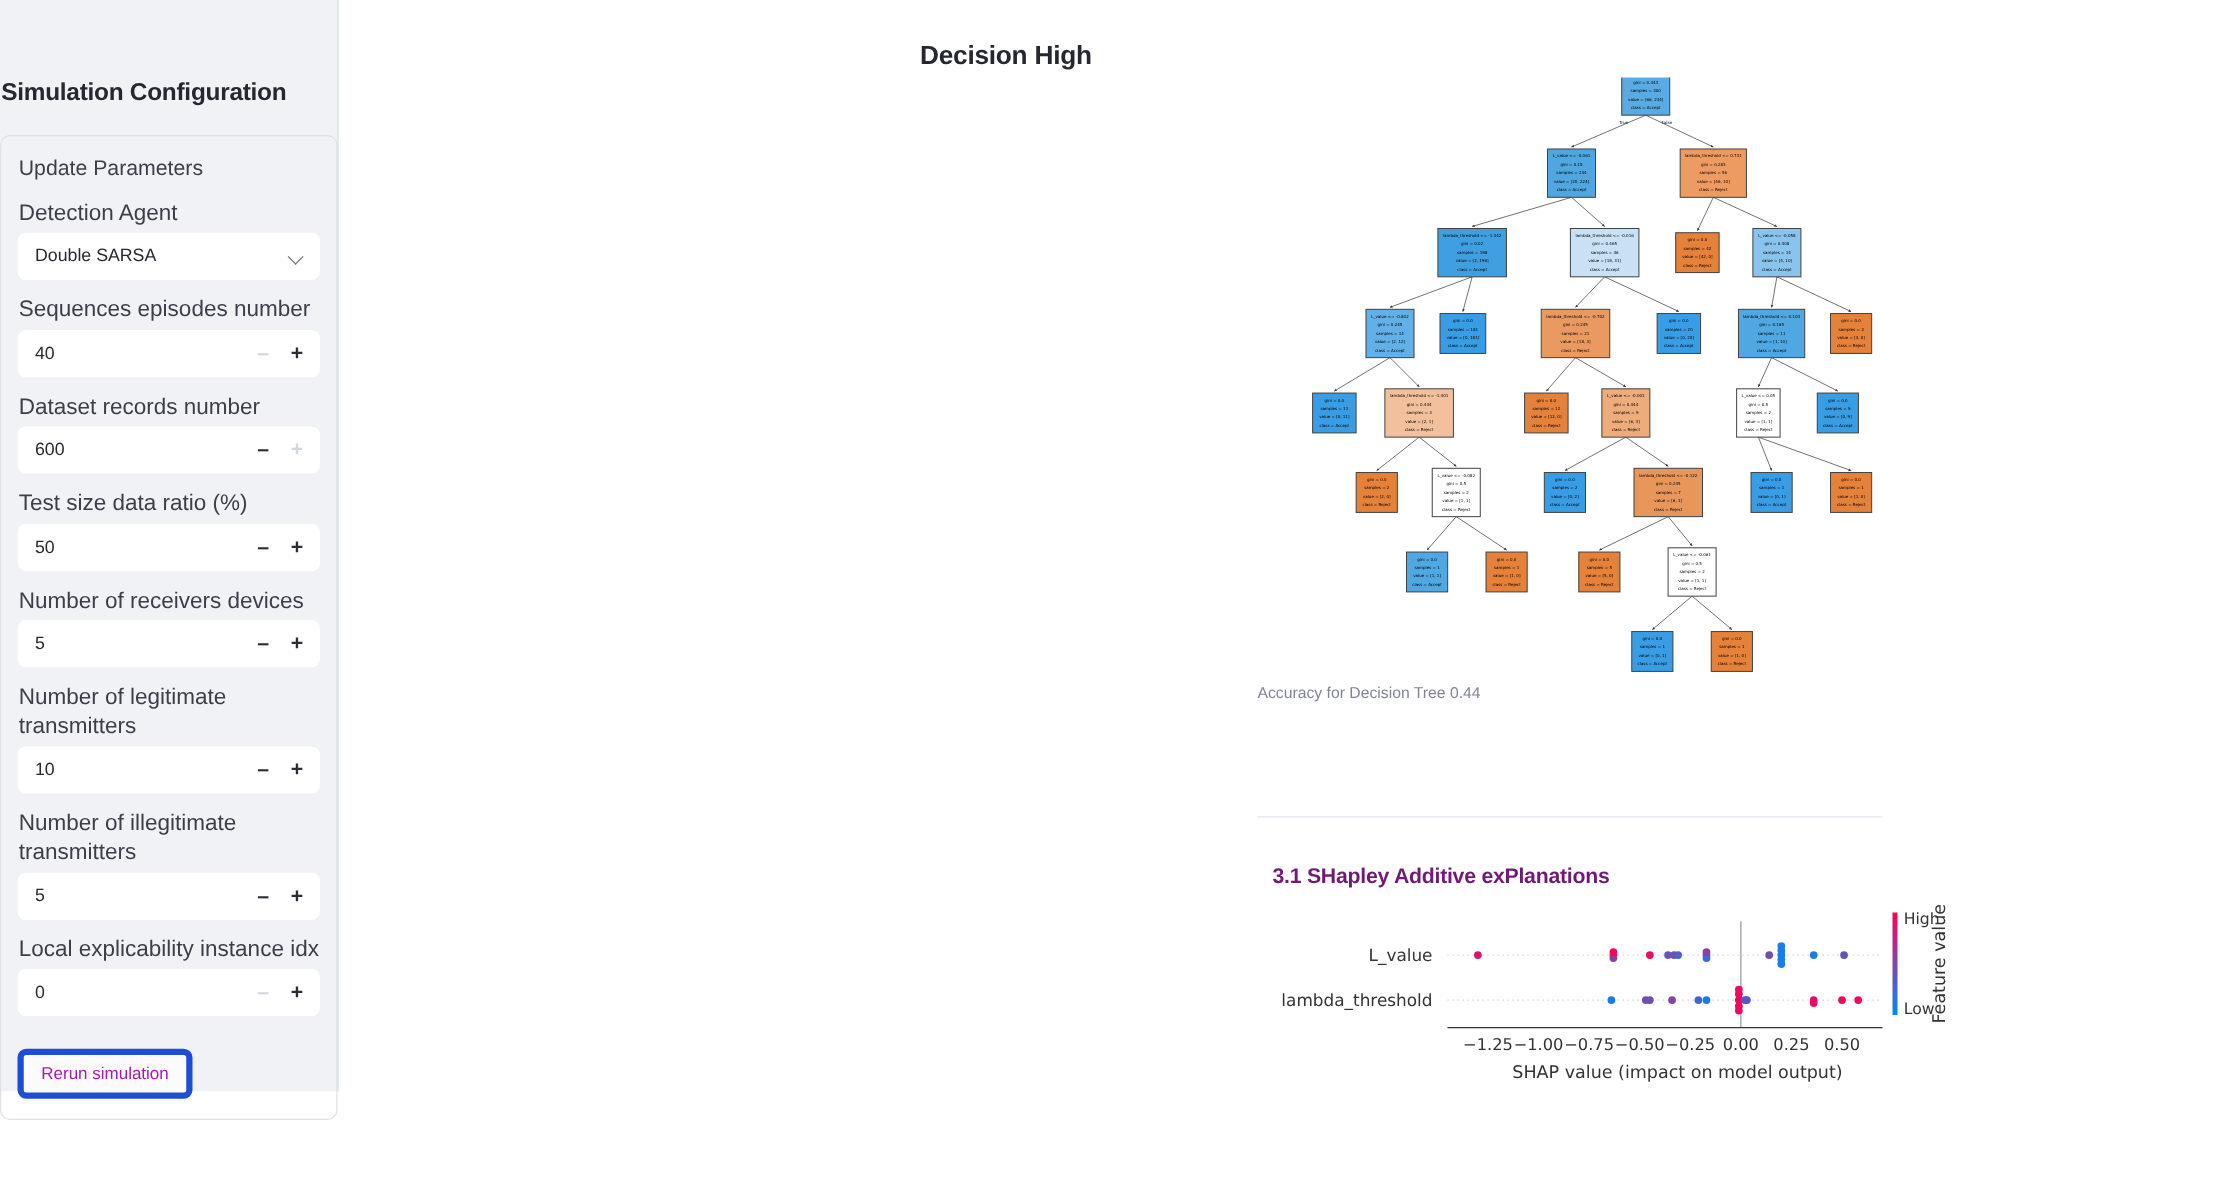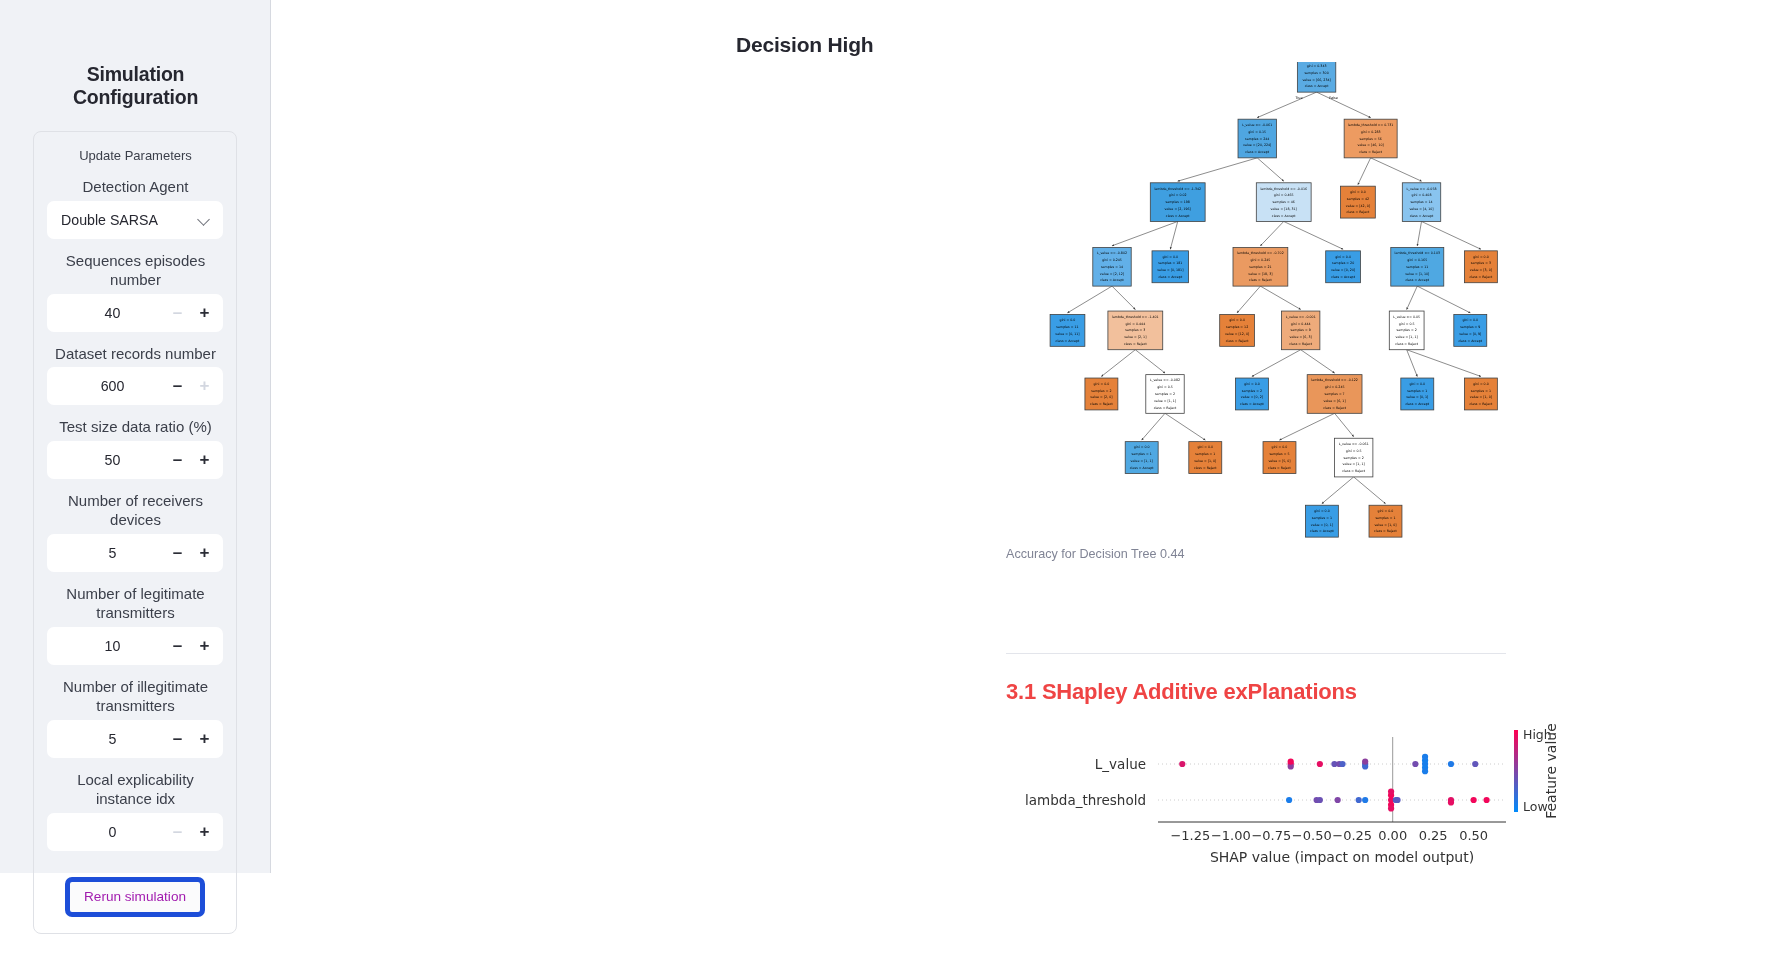--- a/index.html
+++ b/index.html
@@ -10,46 +10,45 @@
     font-family: "Liberation Sans", sans-serif;
     overflow: hidden;
   }
   .app { display: flex; width: 1770px; height: 957px; }
 
   
   .sidebar {
     width: 271px; min-width: 271px; height: 873px;
     background: #f0f2f6;
     border-right: 1px solid #d6d9e0;
-    padding: 0 33px;
+    padding: 0 0;
     position: relative;
-    text-align: center;
   }
   .sidebar-title {
     font-size: 19.5px;
     font-weight: 700;
     color: #262730;
     letter-spacing: -0.2px;
     margin: 63px 0 0 1px;
   }
   .panel {
     margin-top: 22px;
     border: 1px solid #dfe1e6;
     border-radius: 8px;
     padding: 14px 13px 16px 13px;
     background: transparent;
   }
   .panel-heading {
-    font-size: 13px;
+    font-size: 17px;
     color: #3b3f4a;
     margin: 2px 0 14px 1px;
   }
   .field { margin-bottom: 12px; }
   .field-label {
-    font-size: 15px;
+    font-size: 18px;
     color: #3b3f4a;
     margin: 0 0 4px 1px;
     line-height: 1.3;
   }
   .select-box {
     height: 38px;
     background: #ffffff;
     border-radius: 7px;
     display: flex;
     align-items: center;
@@ -132,25 +131,25 @@
     margin: 33px 0 0 0;
   }
   .h2 {
     font-size: 30px;
     font-weight: 700;
     color: #262730;
     letter-spacing: -0.4px;
     margin: 0;
   }
   .h3 {
-    font-size: 22px;
+    font-size: 17px;
     font-weight: 700;
-    color: #ef4444;
+    color: #701a75;
     letter-spacing: -0.2px;
-    margin: 0;
+    margin: 12px;
   }
   .caption {
     font-size: 12.6px;
     color: #808495;
   }
   .rule {
     height: 1px;
     background: #e3e5eb;
     width: 500px;
   }

